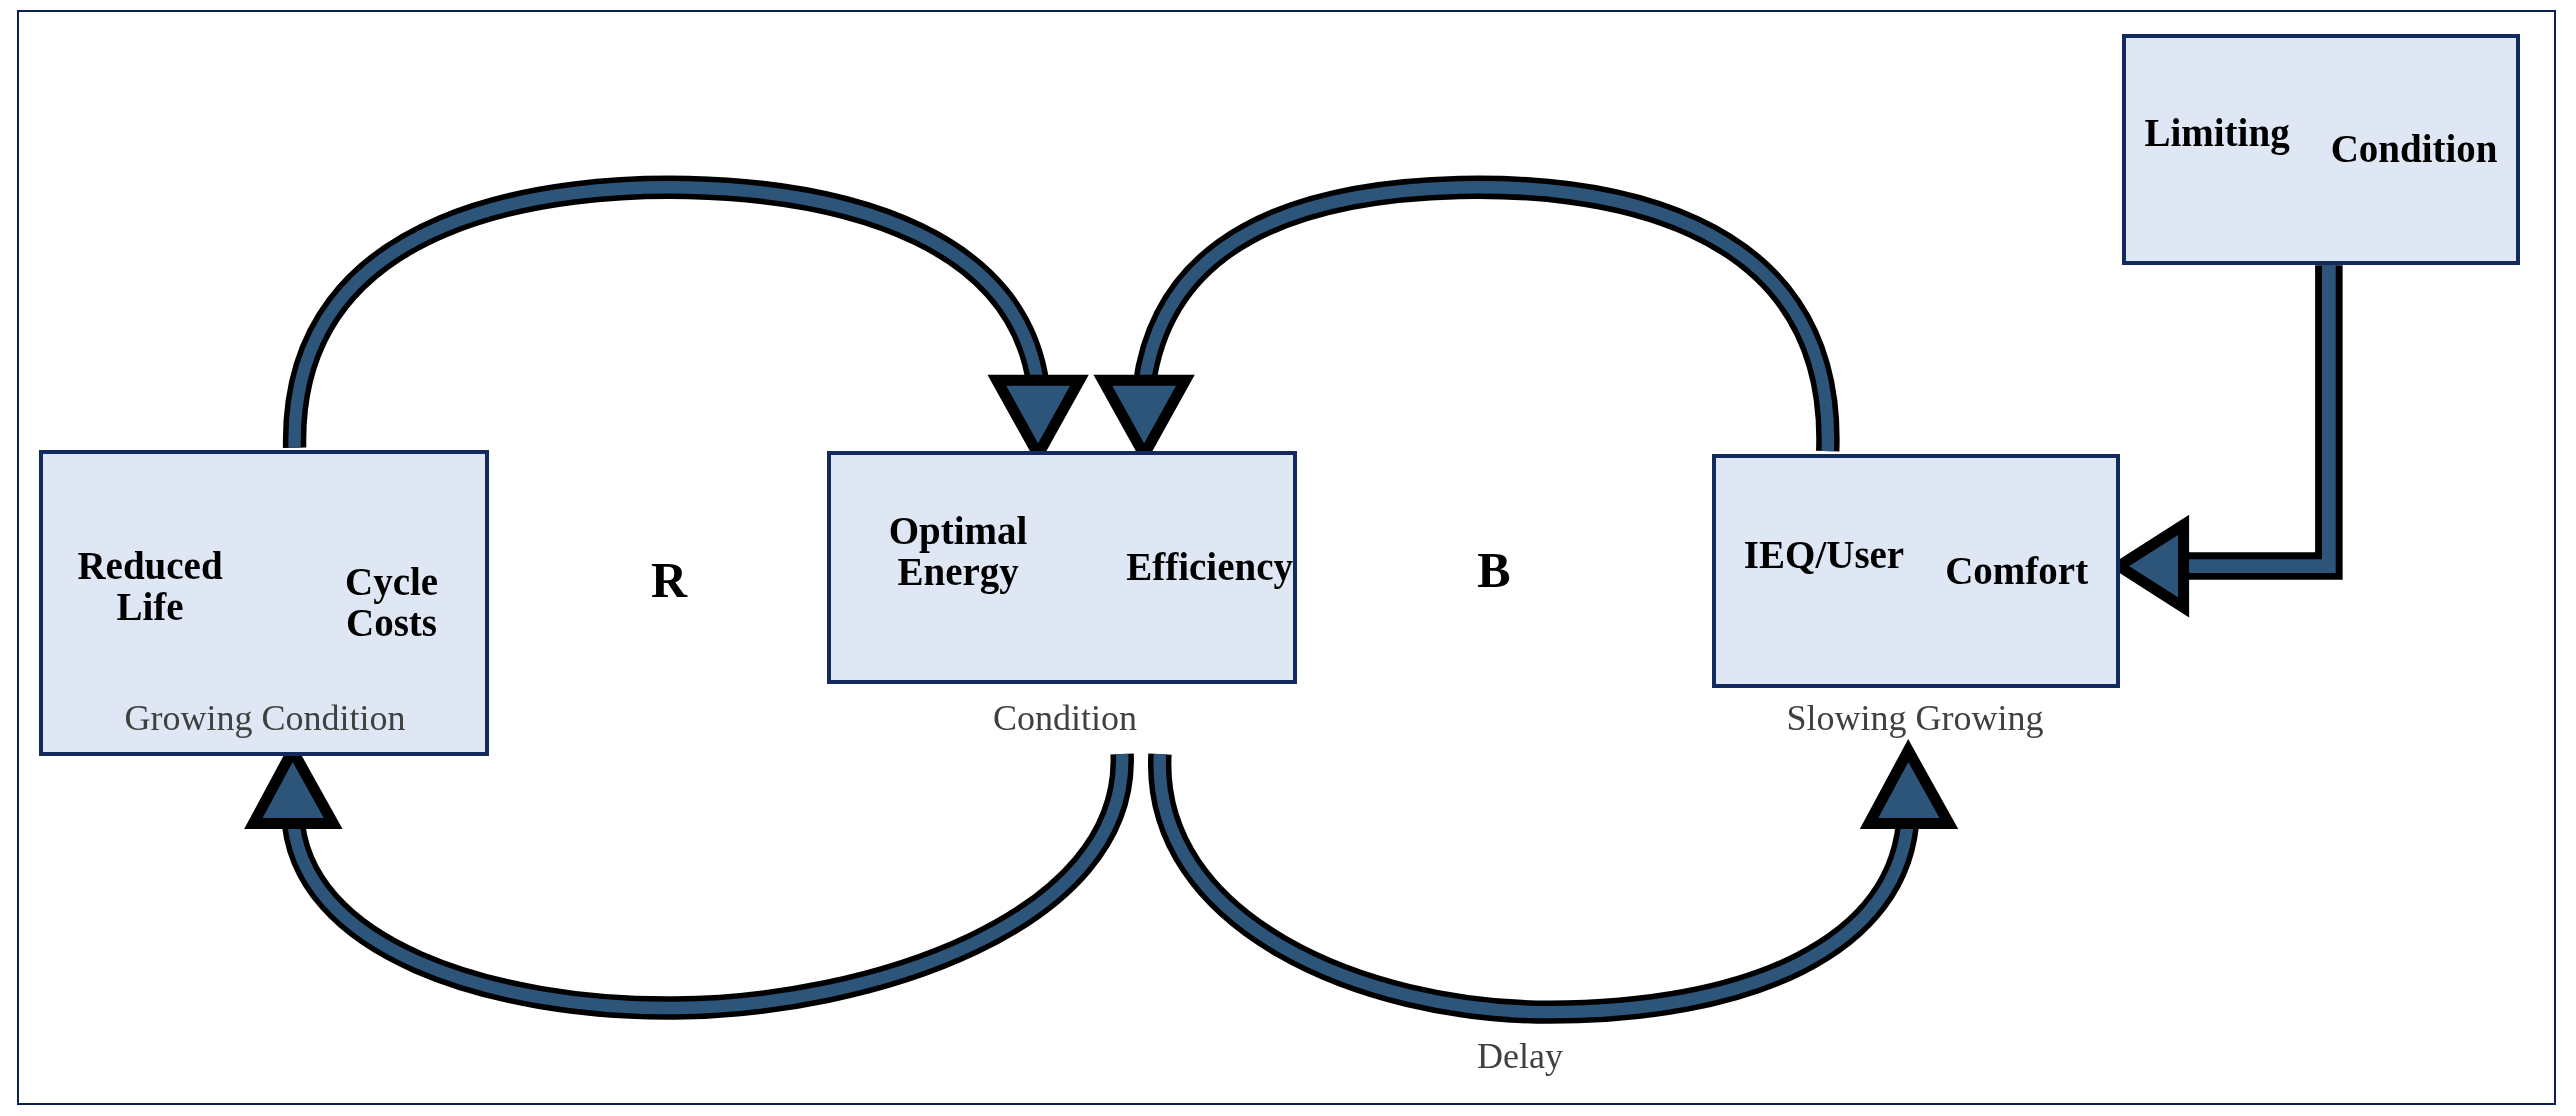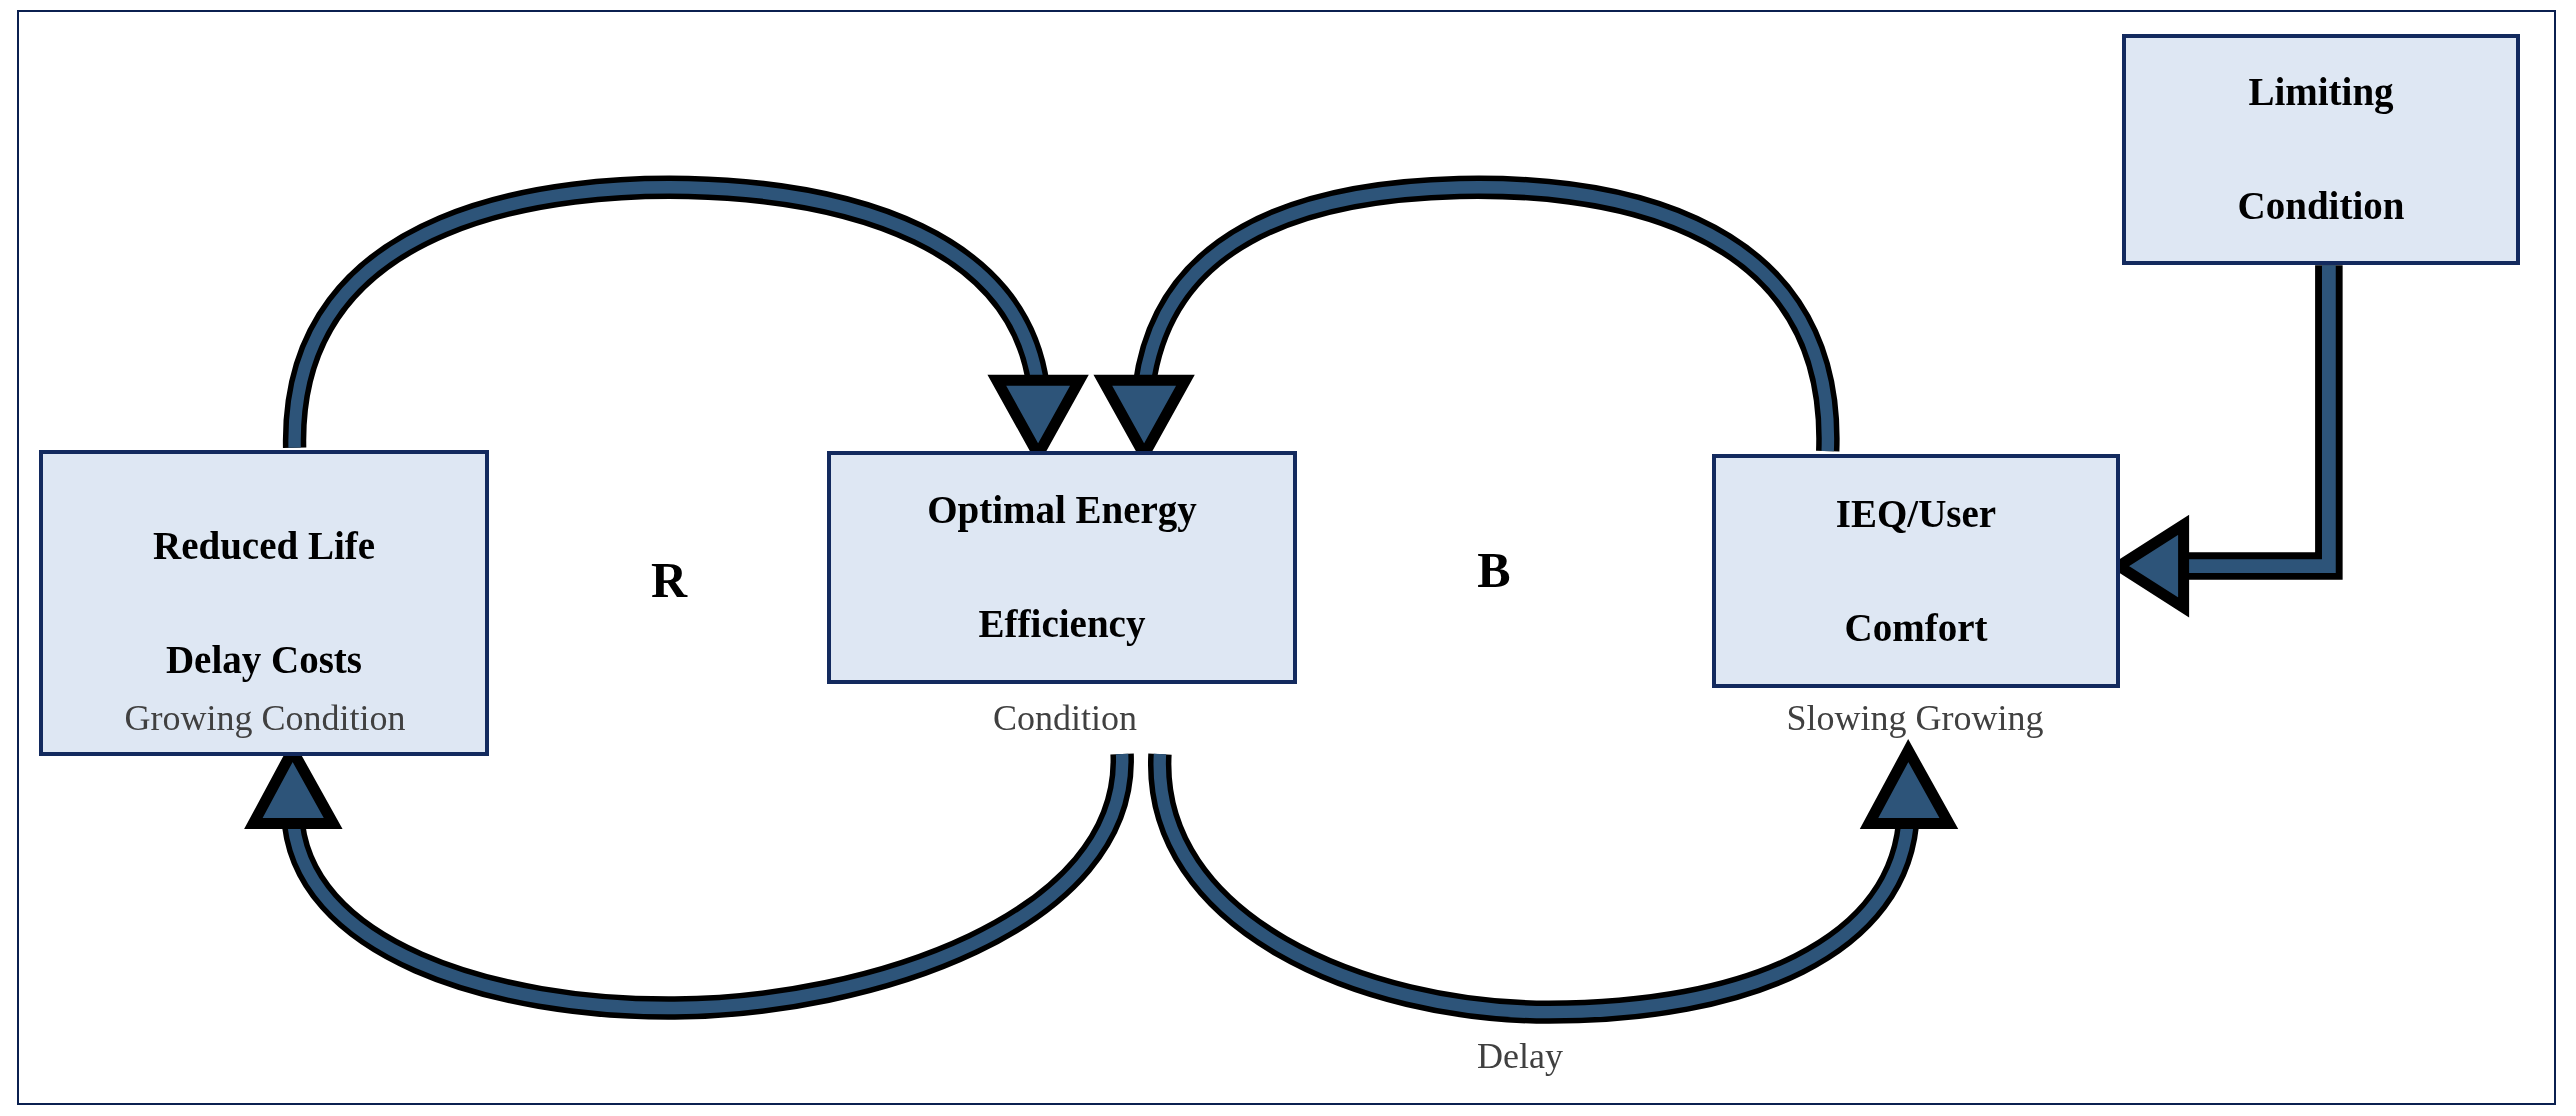--- a/index.html
+++ b/index.html
@@ -30,21 +30,21 @@
     top: 0;
     width: 2576px;
     height: 1117px;
   }
   .node-box {
     position: absolute;
     box-sizing: border-box;
     background: #dee7f3;
     border: 4.8px solid #132a5e;
     display: flex;
-    flex-direction: column;
+    flex-direction: row;
     align-items: center;
     justify-content: center;
     text-align: center;
     font-weight: bold;
     color: #000000;
     font-size: 39px;
     line-height: 1.05;
     gap: 41px;
   }
   .node-box .line1 { margin-bottom: 32px; }
@@ -112,21 +112,21 @@
 
     <g>
       <path d="M 3383 385 L 3383 822 L 3125 822" fill="none" stroke="#000000" stroke-width="40" stroke-linecap="butt" stroke-linejoin="miter"></path>
       <path d="M 3383 385 L 3383 822 L 3125 822" fill="none" stroke="#2d5479" stroke-width="20" stroke-linecap="butt" stroke-linejoin="miter"></path>
       <polygon points="3078,822 3172,762 3172,882" fill="#2d5479" stroke="#000000" stroke-width="16" stroke-linejoin="miter"></polygon>
     </g>
   </svg>
 
   <div class="node-box" id="node-reduced-life-cycle-costs">
     <span class="line1">Reduced Life</span>
-    <span class="line2">Delay Costs</span>
+    <span class="line2">Cycle Costs</span>
   </div>
 
   <div class="node-box" id="node-ieq-user-comfort">
     <span class="line1">IEQ/User</span>
     <span class="line2">Comfort</span>
   </div>
 
   <div class="node-box" id="node-optimal-energy-efficiency">
     <span class="line1">Optimal Energy</span>
     <span class="line2">Efficiency</span>

